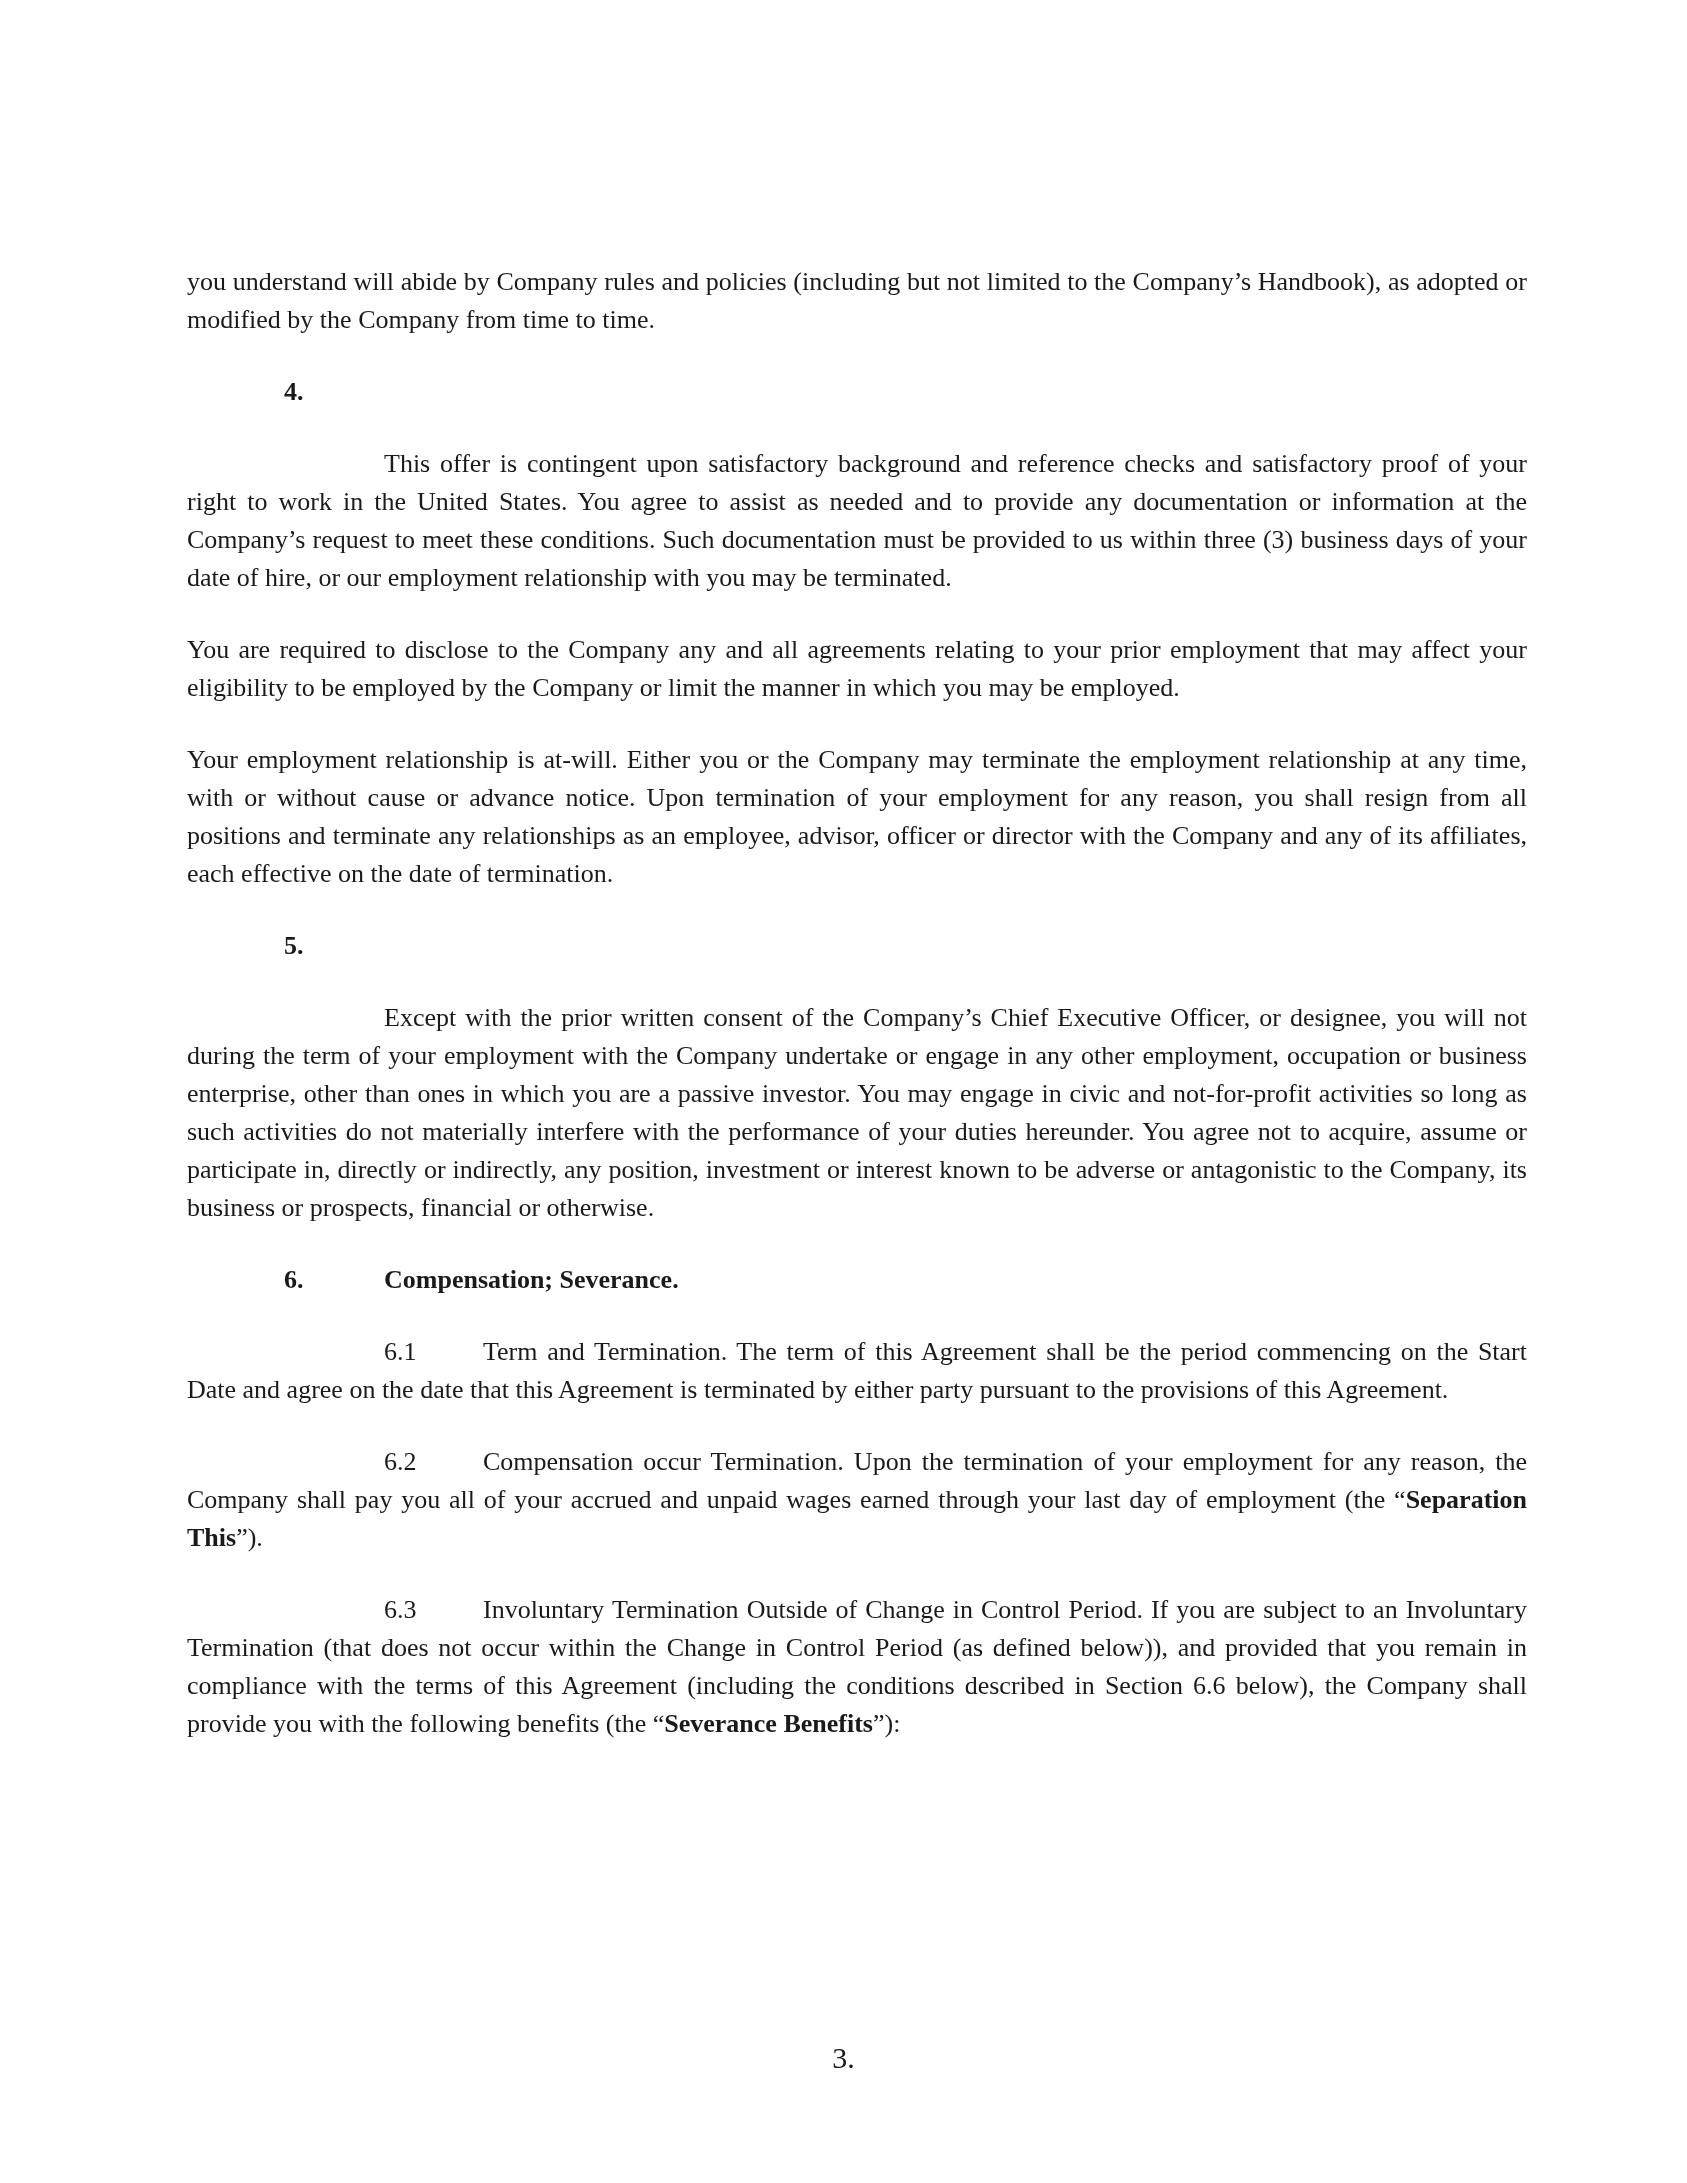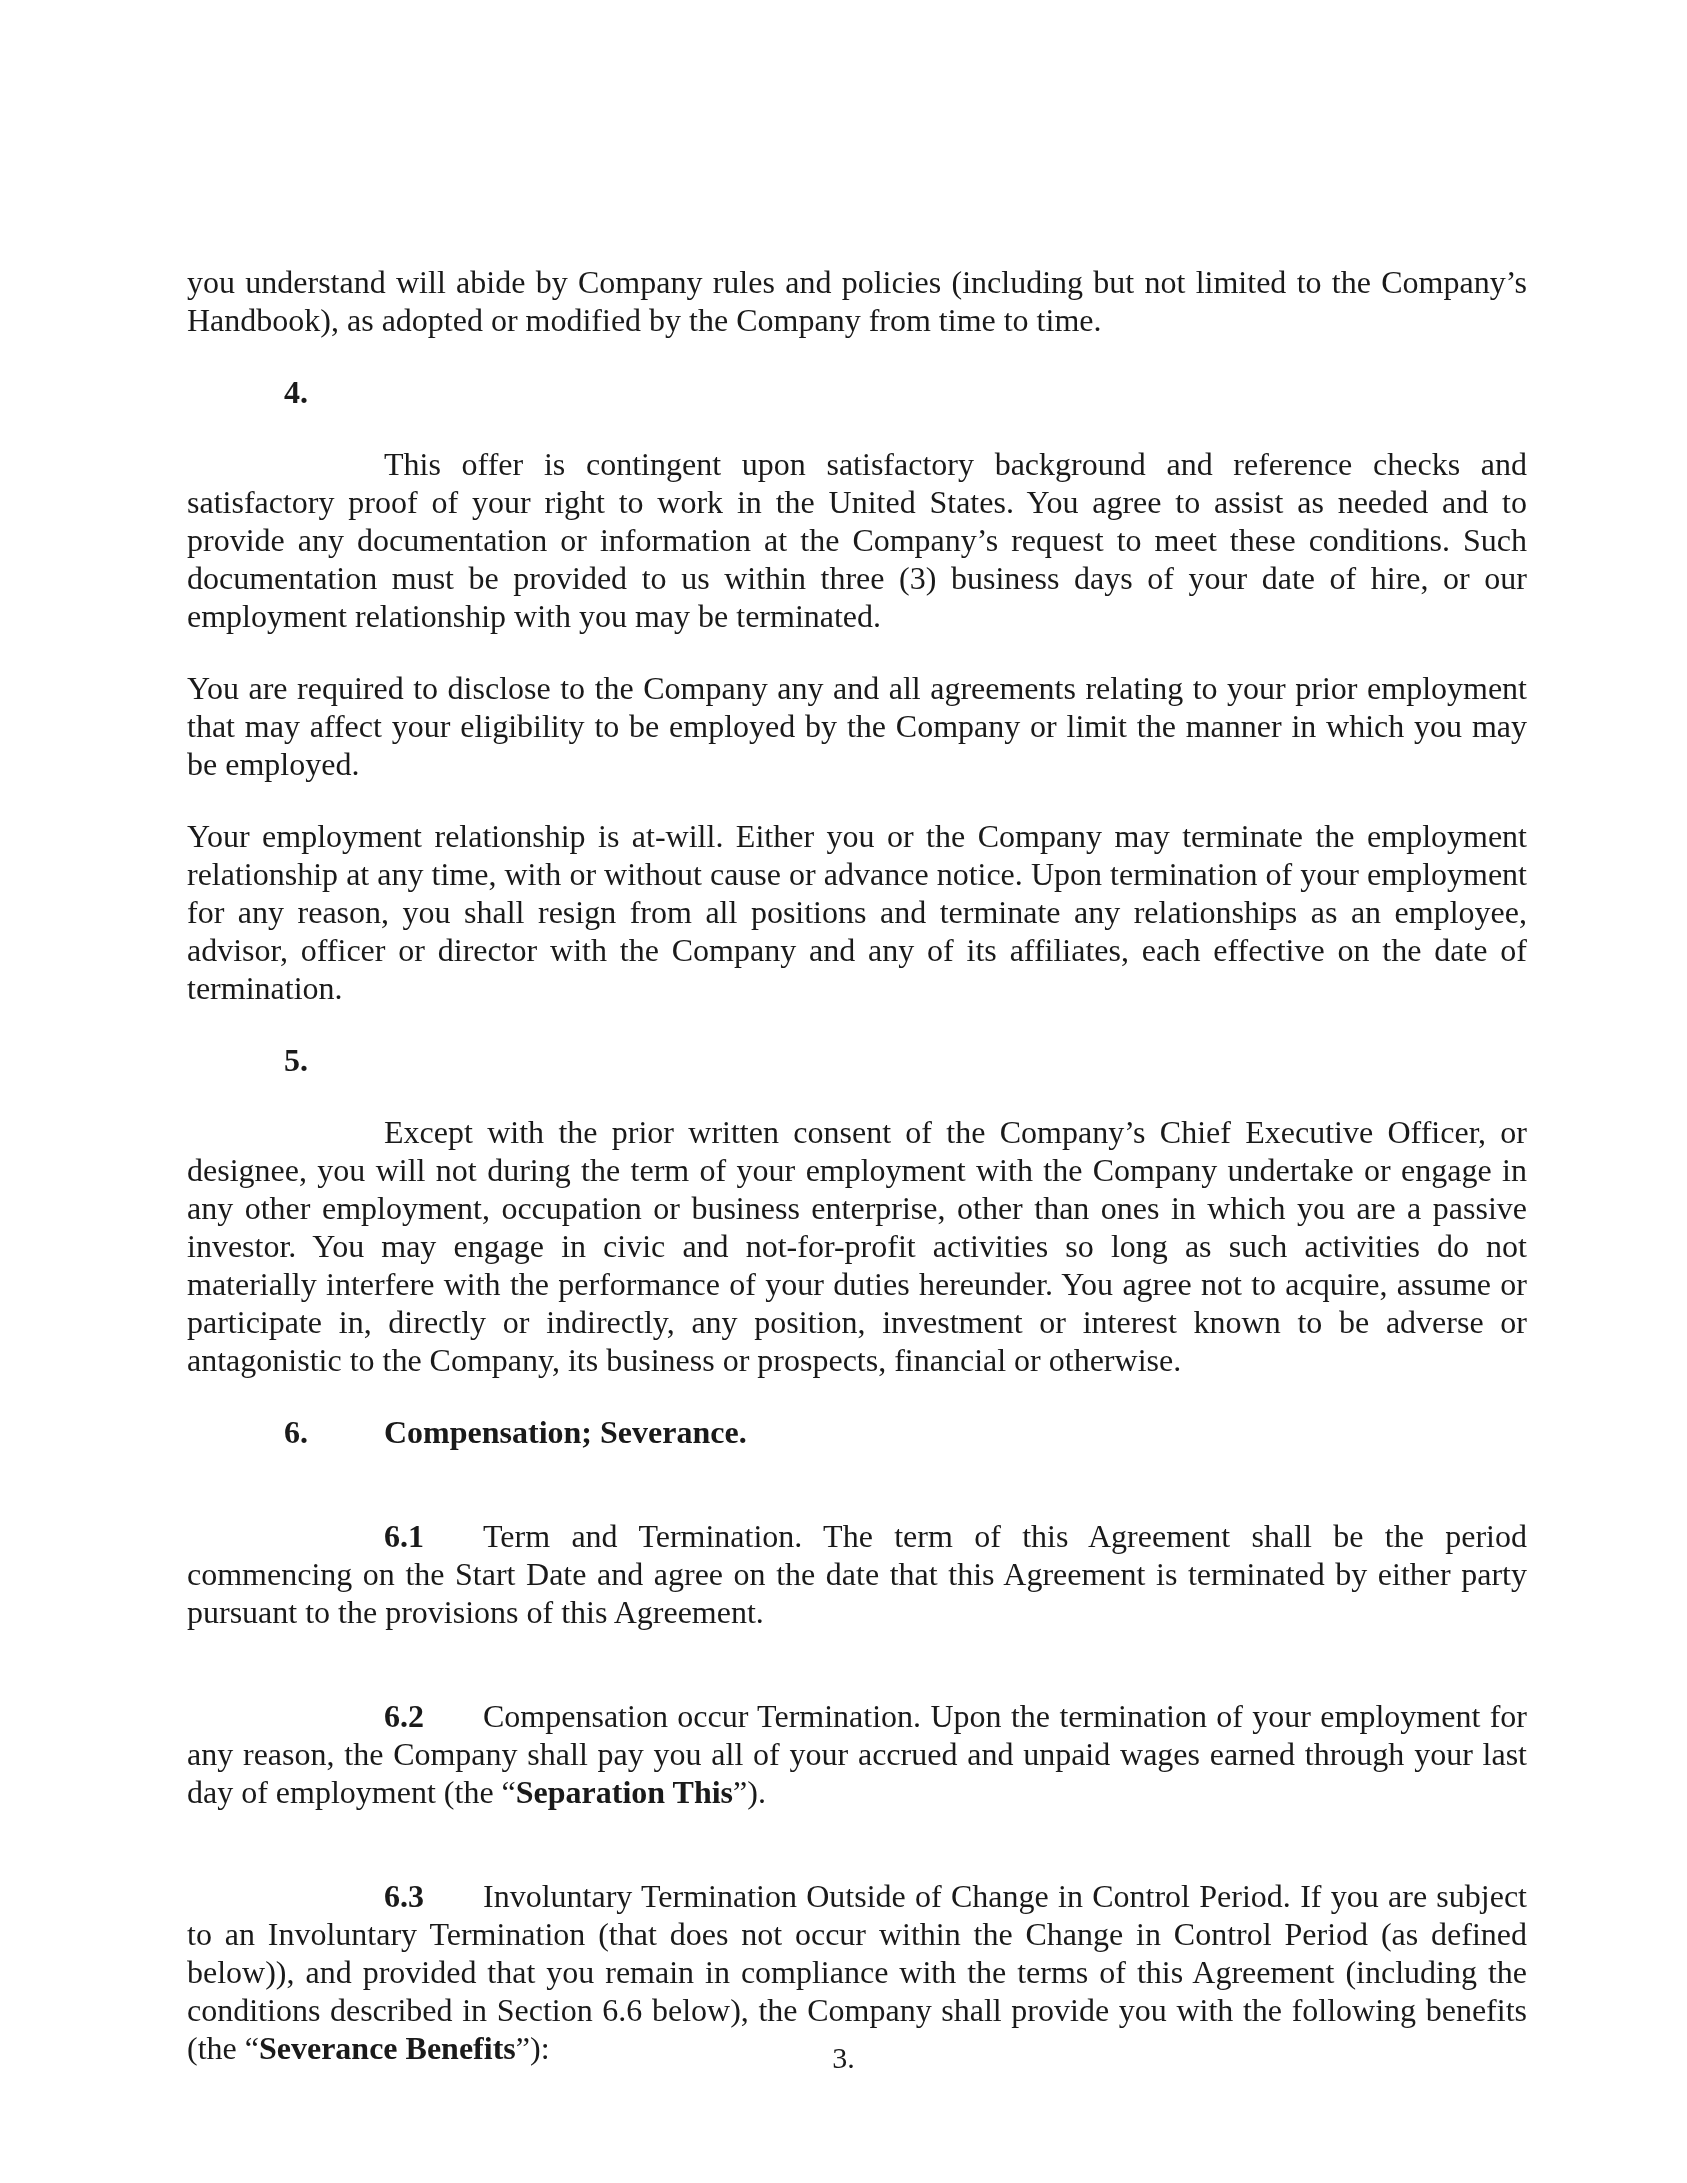--- a/index.html
+++ b/index.html
@@ -3,30 +3,30 @@
 <meta charset="utf-8">
 <style>
   html, body { margin: 0; padding: 0; background: #ffffff; }
   body { width: 1687px; height: 2183px; position: relative; overflow: hidden; }
   .page {
     position: absolute;
     left: 187px;
     top: 263px;
     width: 1340px;
     font-family: "Liberation Serif", serif;
-    font-size: 32px;
+    font-size: 26px;
     line-height: 38px;
     color: #1a1a1a;
   }
   p { margin: 0; text-align: justify; }
   .gap { margin-top: 34px; }
   .indent { text-indent: 197px; }
   .heading { display: flex; font-weight: bold; margin-top: 34px; }
   .heading .num { width: 197px; padding-left: 97px; box-sizing: border-box; }
-  .sub-num { font-weight: bold; display: inline-block; width: 99px; text-indent: 0; margin-top: 32px; }
+  .sub-num { font-weight: normal; display: inline-block; width: 99px; text-indent: 0; }
   .sub-title { font-weight: normal; }
   b { font-weight: bold; }
   .page-number {
     position: absolute;
     left: 0; width: 1687px;
     top: 2041px;
     text-align: center;
     font-family: "Liberation Serif", serif;
     font-size: 30px;
     color: #1a1a1a;

